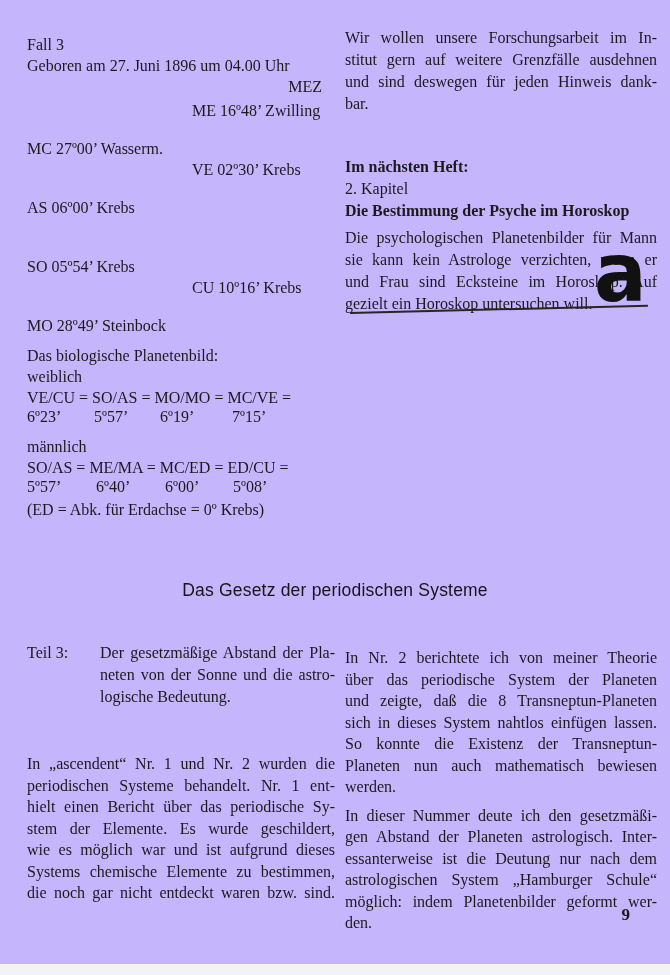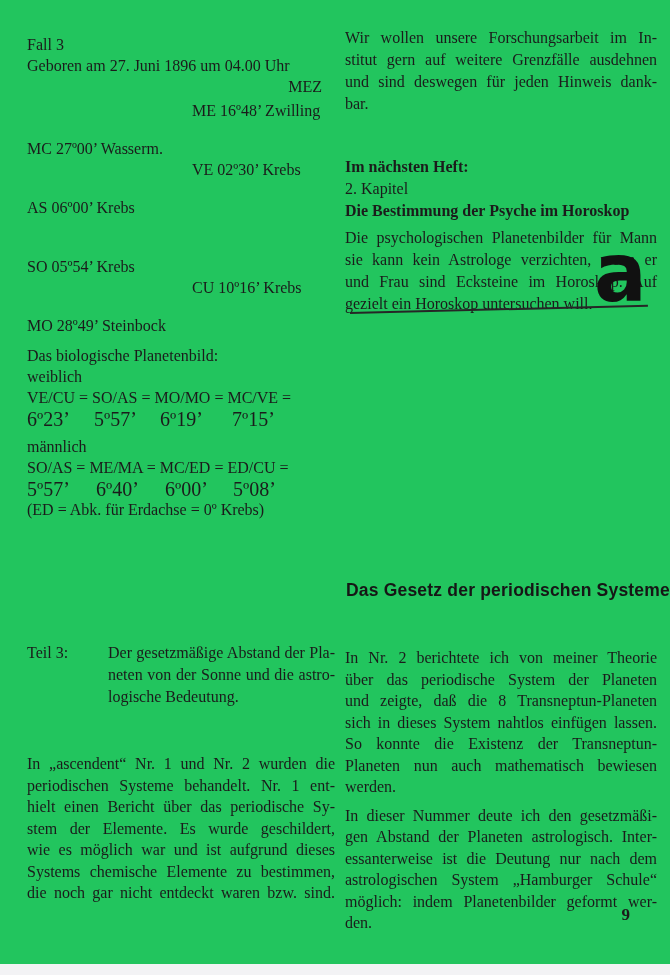--- a/index.html
+++ b/index.html
@@ -1,58 +1,58 @@
 <!DOCTYPE html>
 <html><head>
 <meta charset="utf-8">
 <style>
   html,body{margin:0;padding:0;background:#e8e8e8;}
   .page{
-    position:relative;width:670px;height:975px;background:#22c55e;
+    position:relative;width:670px;height:975px;background:#c4b5fd;
     font-family:"Liberation Serif","DejaVu Serif",serif;color:#1b1b1b;
     overflow:hidden;
   }
   .t16{font-size:16px;line-height:21px;}
   
   .case-block{position:absolute;left:27px;top:34px;width:305px;}
   .mez{text-align:right;padding-right:10px;}
   .postable{margin-top:3px;}
   .prow{display:flex;font-size:16px;line-height:21px;}
   .pc1{width:165px;flex:0 0 auto;margin-top:38px;}
   .pc2{flex:1;}
   .bio-h{margin-top:9px;}
-  .vals{position:relative;height:21px;font-size:20px;}
+  .vals{position:relative;height:21px;font-size:16px;}
   .vals span{position:absolute;top:0;}
   .gap6{height:7px;}
   
   .edit-block{position:absolute;left:345px;top:27px;width:312px;}
   .jl{font-size:16px;line-height:22px;text-align:justify;text-align-last:justify;}
   .jl-end{font-size:16px;line-height:22px;text-align:left;}
   .next-heft{margin-top:41px;}
   .bold{font-weight:bold;}
   .teaser{margin-top:5px;}
   .logo-a{
     position:absolute;left:594px;top:234px;width:56px;height:78px;
     font-family:"DejaVu Sans",sans-serif;font-weight:bold;font-size:82px;
     line-height:78px;color:#111;transform:scaleX(0.95);transform-origin:left;
   }
   .divider{
     position:absolute;left:350px;top:312px;width:298px;height:0;
     border-top:2.5px solid #262626;transform:rotate(-1.4deg);transform-origin:left center;
   }
   
   .art-heading{
-    position:absolute;left:0;top:580px;width:670px;text-align:right;
+    position:absolute;left:0;top:580px;width:670px;text-align:center;
     font-family:"Liberation Sans","DejaVu Sans",sans-serif;
-    font-weight:bold;font-size:17.5px;letter-spacing:0.2px;color:#161616;
+    font-weight:normal;font-size:17.5px;letter-spacing:0.2px;color:#161616;
   }
   .part-block{position:absolute;left:27px;top:642px;width:308px;}
   .part-row{display:flex;}
   .part-label{width:73px;flex:0 0 auto;font-size:16px;line-height:22px;}
-  .part-lines{flex:1;margin-left:8px;}
+  .part-lines{flex:1;}
   .part-lines .jl,.part-lines .jl-end{line-height:22px;}
   .byline{margin-top:7px;font-size:13.5px;line-height:18px;}
   .lpara{position:absolute;left:27px;top:753px;width:308px;}
   .lpara .jl,.lpara .jl-end{line-height:21.5px;}
   .rcol{position:absolute;left:345px;top:637px;width:312px;margin-top:10px;}
   .rcol .jl,.rcol .jl-end{line-height:21.5px;}
   .rpara2{margin-top:7px;}
   .page-num{
     position:absolute;left:560px;top:905px;width:70px;text-align:right;
     font-weight:bold;font-size:17px;

